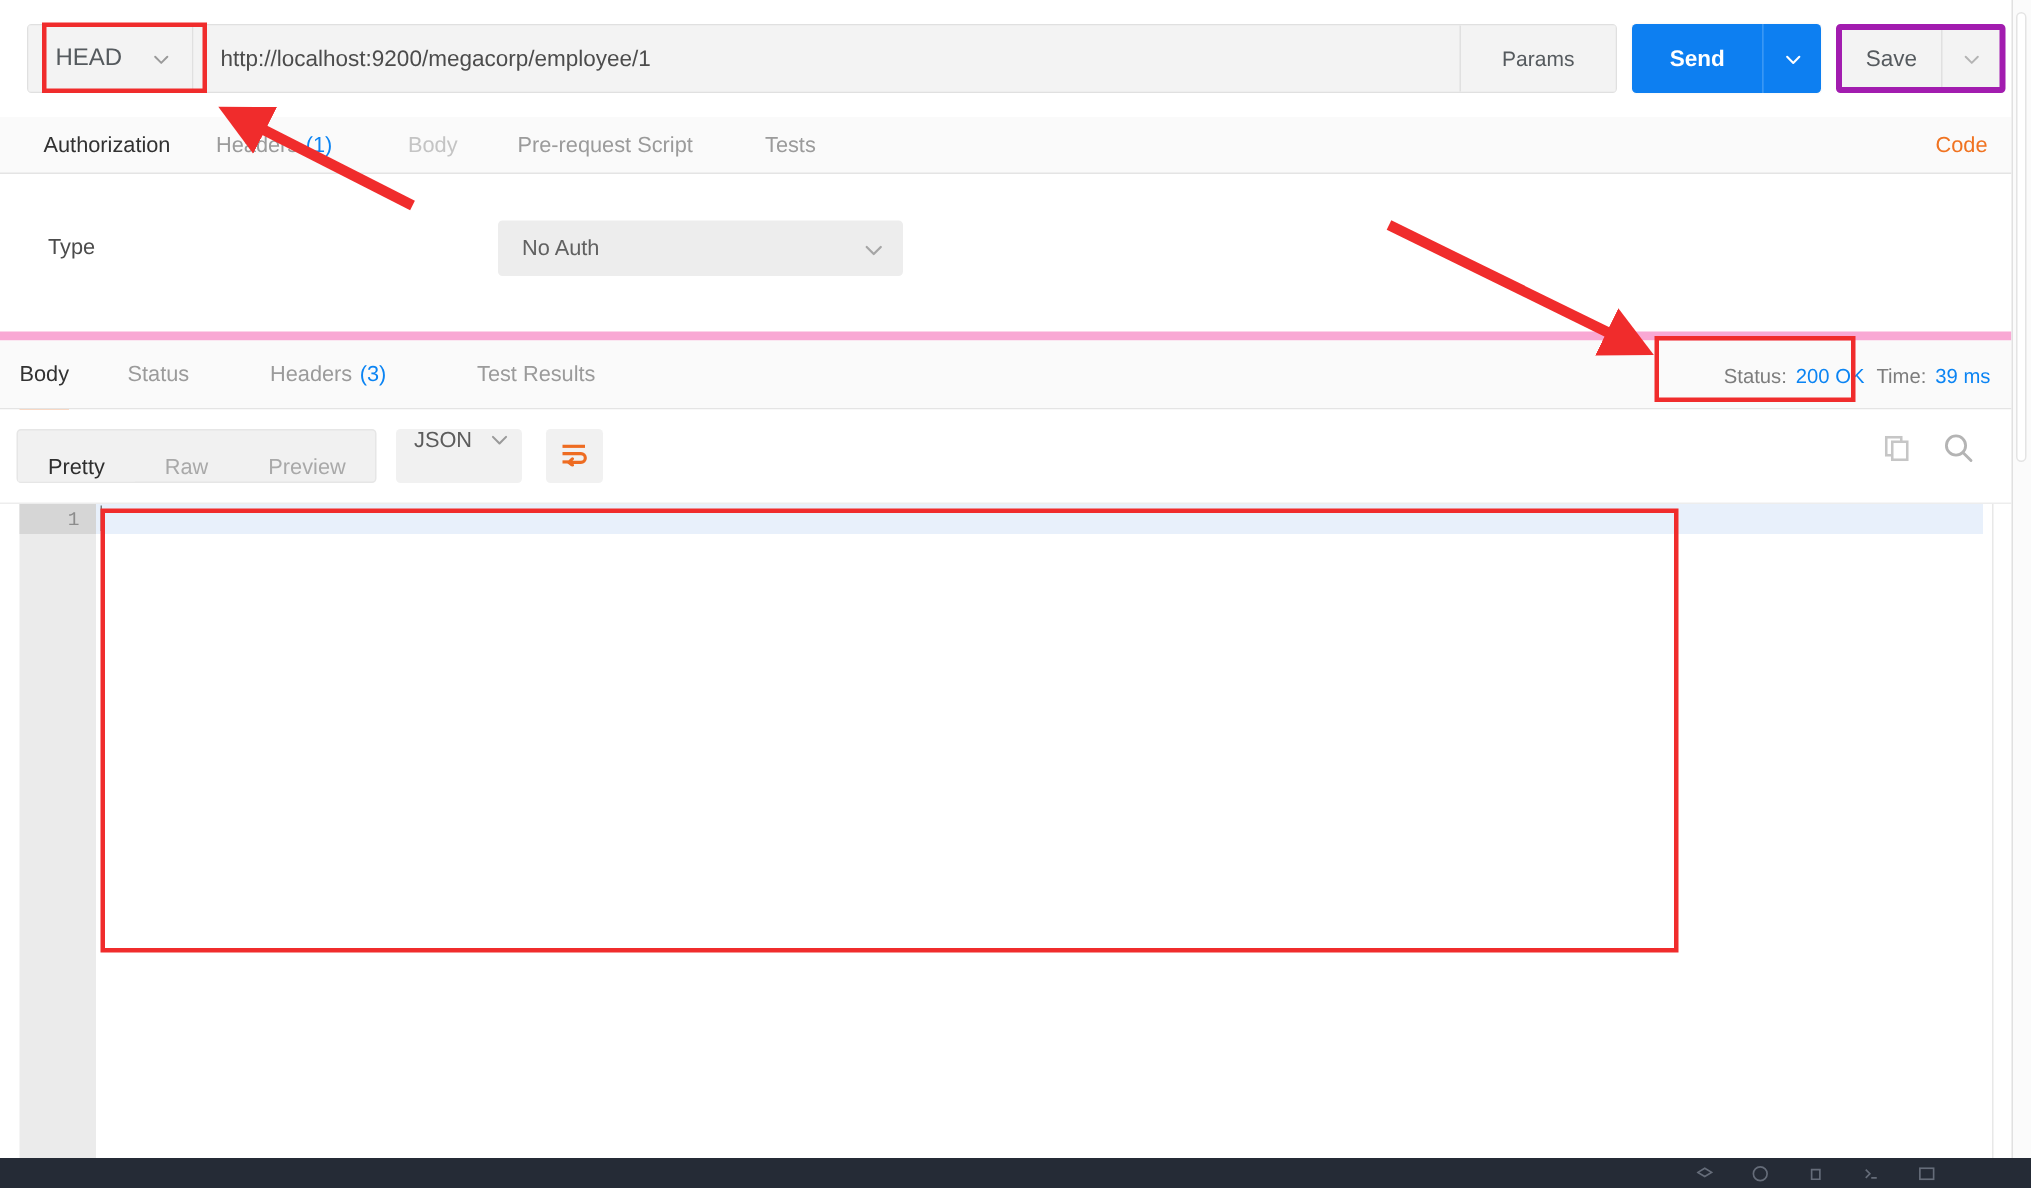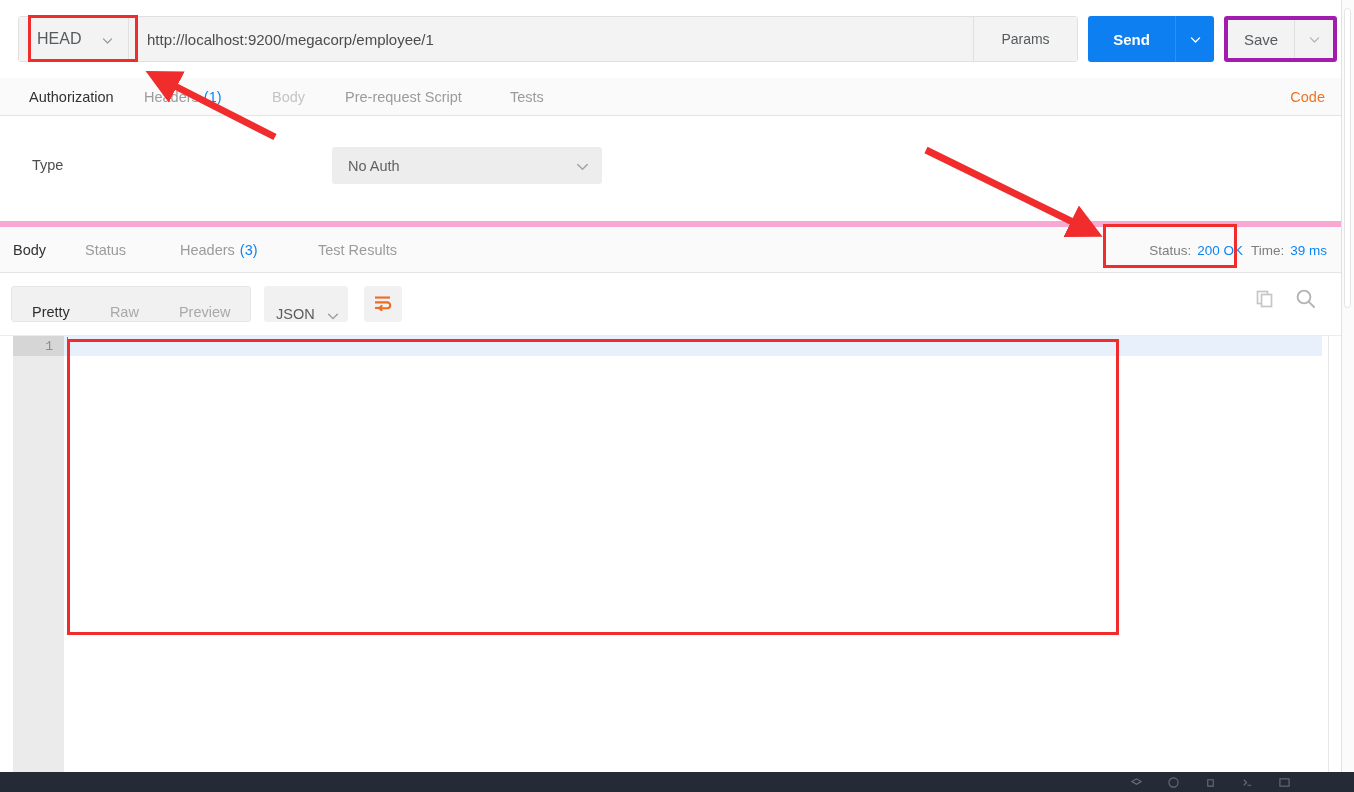--- a/index.html
+++ b/index.html
@@ -294,21 +294,21 @@
     background: #f1f1f1;
   }
   .fmt-select {
     position: absolute;
     left: 264px; top: 13px;
     width: 84px;
     height: 36px;
     background: #f1f1f1;
     border-radius: 3px;
     display: flex;
-    align-items: flex-end;
+    align-items: flex-start;
     justify-content: space-between;
     padding: 0 9px 0 12px;
     box-sizing: border-box;
     font-size: 14.5px;
     color: #5c5c5c;
     cursor: pointer;
   }
   .wrap-btn {
     position: absolute;
     left: 364px; top: 286px;

